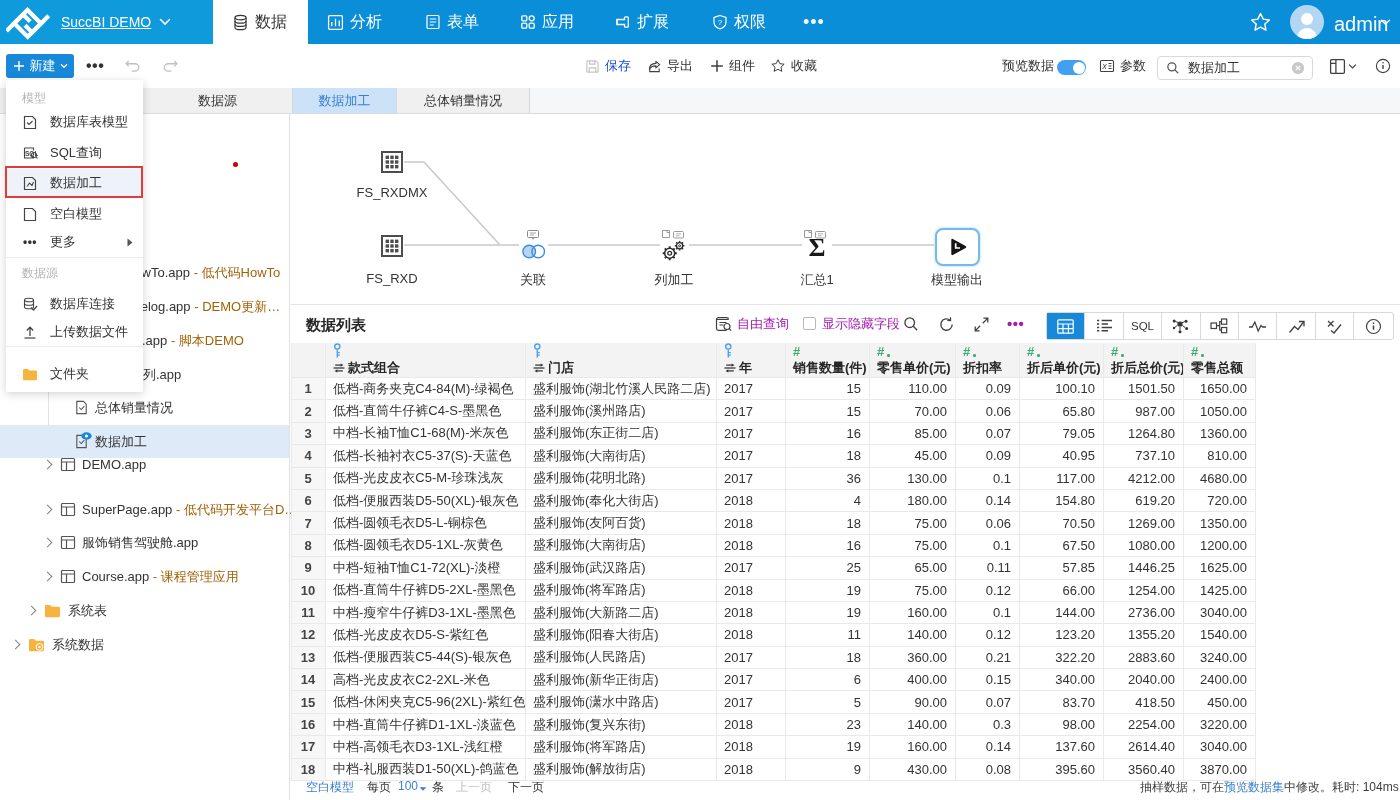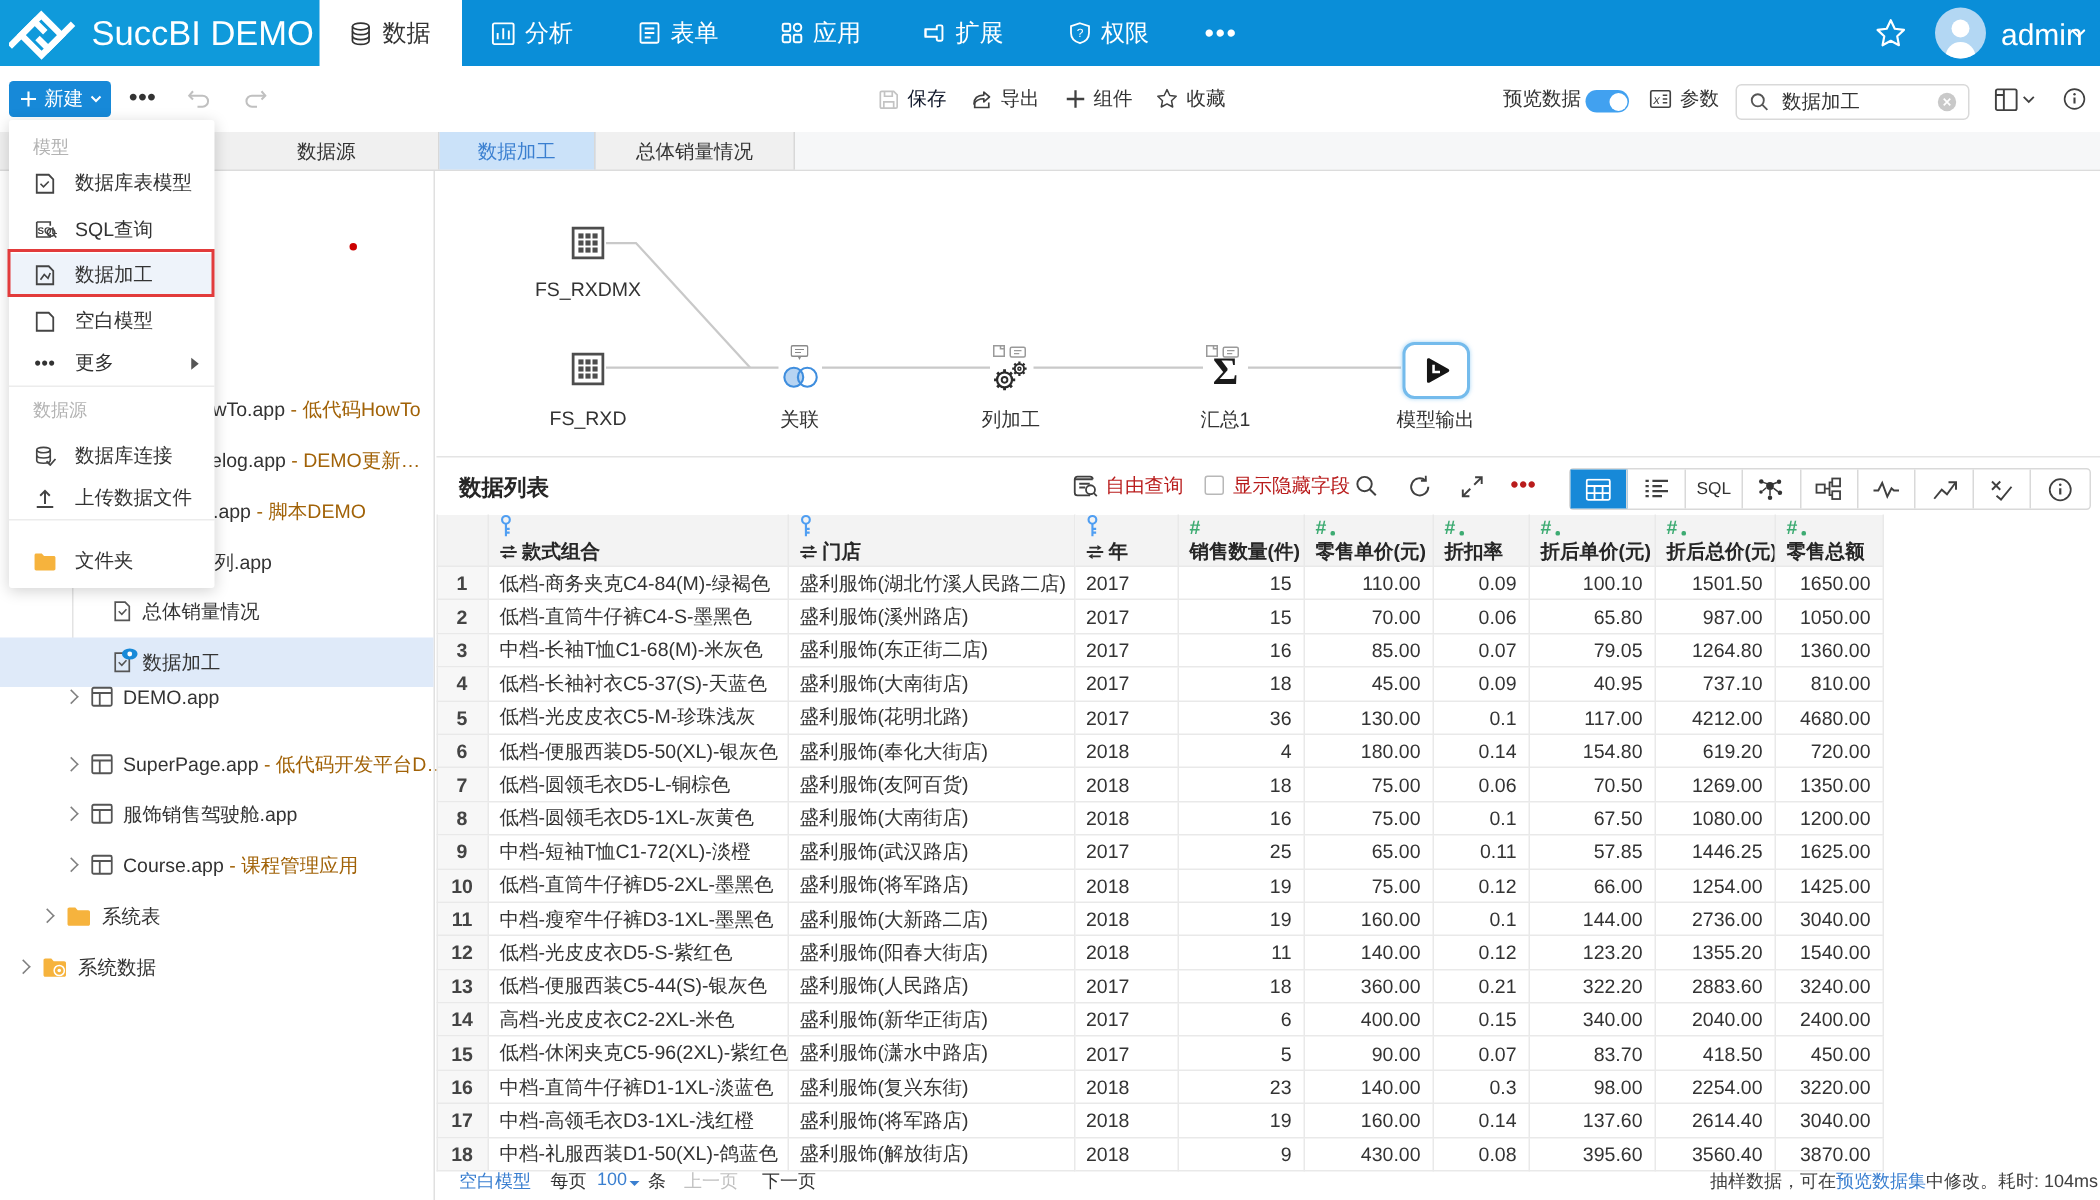--- a/index.html
+++ b/index.html
@@ -3,30 +3,30 @@
 <meta charset="utf-8">
 <style>
 * { margin:0; padding:0; box-sizing:border-box; }
 html,body { width:1400px; height:800px; overflow:hidden; font-family:"Liberation Sans",sans-serif; }
 .abs { position:absolute; }
 #page { position:relative; width:1400px; height:800px; background:#fff; }
 
 
 #topbar { position:absolute; left:0; top:0; width:1400px; height:44px; background:#0a8ed8; }
 #logo { position:absolute; left:0; top:0; width:213px; height:44px; background:#0f9adb; display:flex; align-items:center; }
-#logo .lname { color:#fff; font-size:23px; margin-left:10px; white-space:nowrap; }
+#logo .lname { color:#fff; font-size:14px; margin-left:10px; white-space:nowrap;text-decoration:underline; }
 .navtab { position:absolute; top:0; height:44px; display:flex; align-items:center; color:#fff; font-size:16px; }
 .navtab svg { margin-right:6px; }
 .navtab.active { background:#fff; color:#333; }
 
 #toolbar { position:absolute; left:0; top:44px; width:1400px; height:44px; background:#fff; }
 .btn-new { position:absolute; left:6px; top:10px; width:68px; height:24px; background:#1789d8; border-radius:3px; color:#fff; font-size:13px; display:flex; align-items:center; justify-content:center; }
 .tb-item { position:absolute; top:0; height:44px; display:flex; align-items:center; color:#333; font-size:13px; }
 .tb-item svg { margin-right:5px; }
-.tb-item.disabled { color:#0f172a; }
+.tb-item.disabled { color:#1d4ed8; }
 #searchbox { position:absolute; left:1157px; top:12px; width:156px; height:24px; border:1px solid #d9d9d9; border-radius:4px; display:flex; align-items:center; font-size:13px; color:#333; }
 
 .toggle { position:absolute; left:1057px; top:16px; width:29px; height:15px; background:#41a1f0; border-radius:8px; }
 .toggle:after { content:""; position:absolute; right:1.5px; top:1.5px; width:12px; height:12px; background:#fff; border-radius:50%; }
 
 #tabstrip { position:absolute; left:0; top:88px; width:1400px; height:26px; background:#f0f0f0; border-bottom:1px solid #dcdcdc; }
 .etab { position:absolute; top:0; height:25px; display:flex; align-items:center; justify-content:center; font-size:13px; color:#333; border-right:1px solid #d8d8d8; }
 .etab.active { background:#cbe2f9; color:#3a7fd0; }
 
 #sidebar { position:absolute; left:0; top:114px; width:290px; height:686px; background:#fff; border-right:1px solid #e0e0e0; }
@@ -34,21 +34,21 @@
 .trow svg { flex:none; }
 .trow .dim { color:#a16207;text-align:center; }
 .trow.sel { background:#dfeaf9; }
 .chev { width:7px; height:7px; border-right:1.5px solid #808080; border-bottom:1.5px solid #808080; transform:rotate(-45deg); display:inline-block; flex:none; }
 
 #canvas { position:absolute; left:291px; top:114px; width:1109px; height:190px; background:#fff;padding-left:48px; }
 .nodelabel { position:absolute; font-size:13px; color:#333; text-align:center; white-space:nowrap; transform:translateX(-50%); }
 
 #panel { position:absolute; left:291px; top:304px; width:1109px; height:496px; background:#fff; border-top:1px solid #e4e4e4; }
 #ptitle { position:absolute; left:15px; top:11px; font-size:15px; font-weight:bold; color:#262626; }
-.ph-item { position:absolute; top:0; height:37px; display:flex; align-items:center; font-size:13px; color:#b91c1c; }
+.ph-item { position:absolute; top:0; height:37px; display:flex; align-items:center; font-size:13px; color:#a21caf; }
 
 #segctl { position:absolute; left:755px; top:7px; height:28px; display:flex; border:1px solid #d9d9d9; border-radius:3px; background:#fff; }
 .seg { width:38.4px; height:26px; display:flex; align-items:center; justify-content:center; border-right:1px solid #d9d9d9; font-size:12px; color:#444; }
 .seg:last-child { border-right:none; }
 .seg.active { background:#1789d8; }
 
 #dtable { position:absolute; left:0; top:38px; width:965px; }
 table { border-collapse:collapse; table-layout:fixed; width:964px; font-size:13px; }
 th,td { border:1px solid #e9e9e9; border-top:none; overflow:hidden; white-space:nowrap; padding:0 8px 0 7px; }
 th { background:#f3f3f3; font-weight:bold; color:#262626; text-align:left; vertical-align:bottom; height:29px; padding-bottom:2px; }

